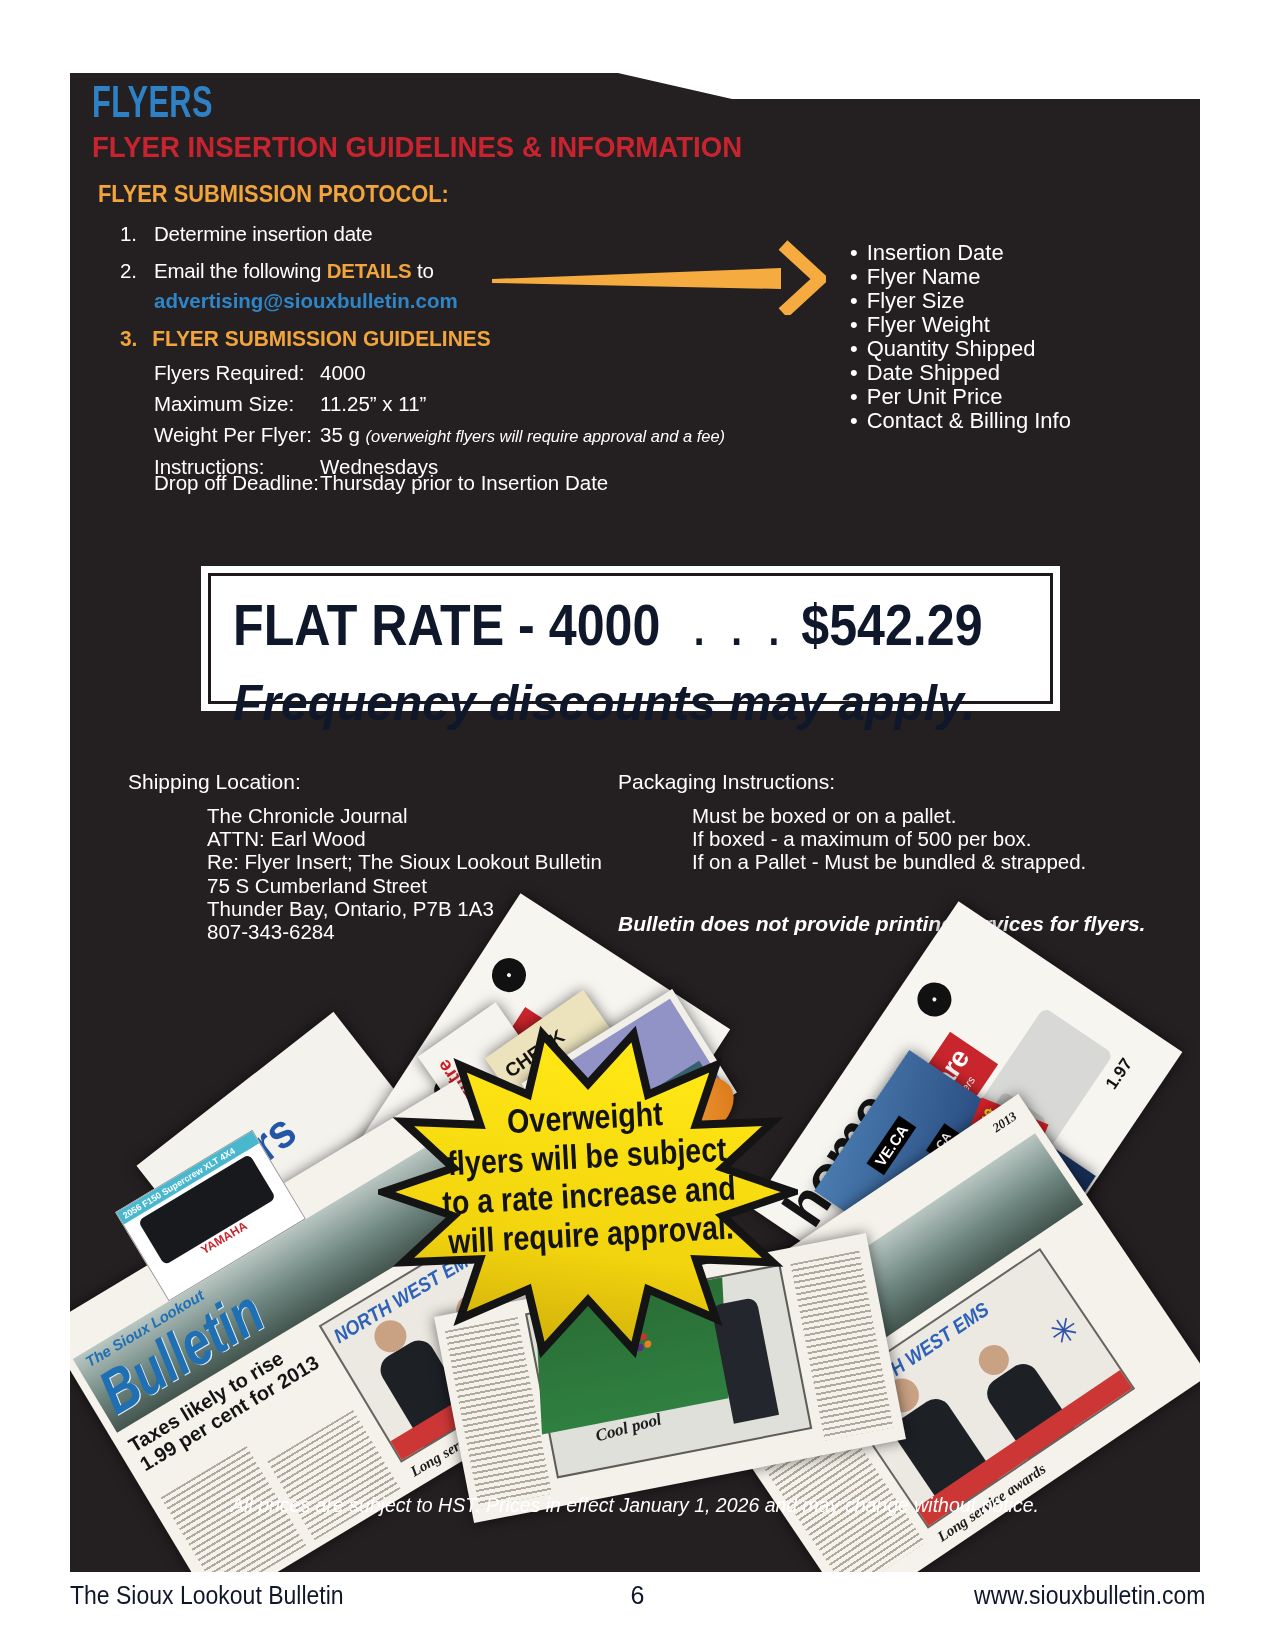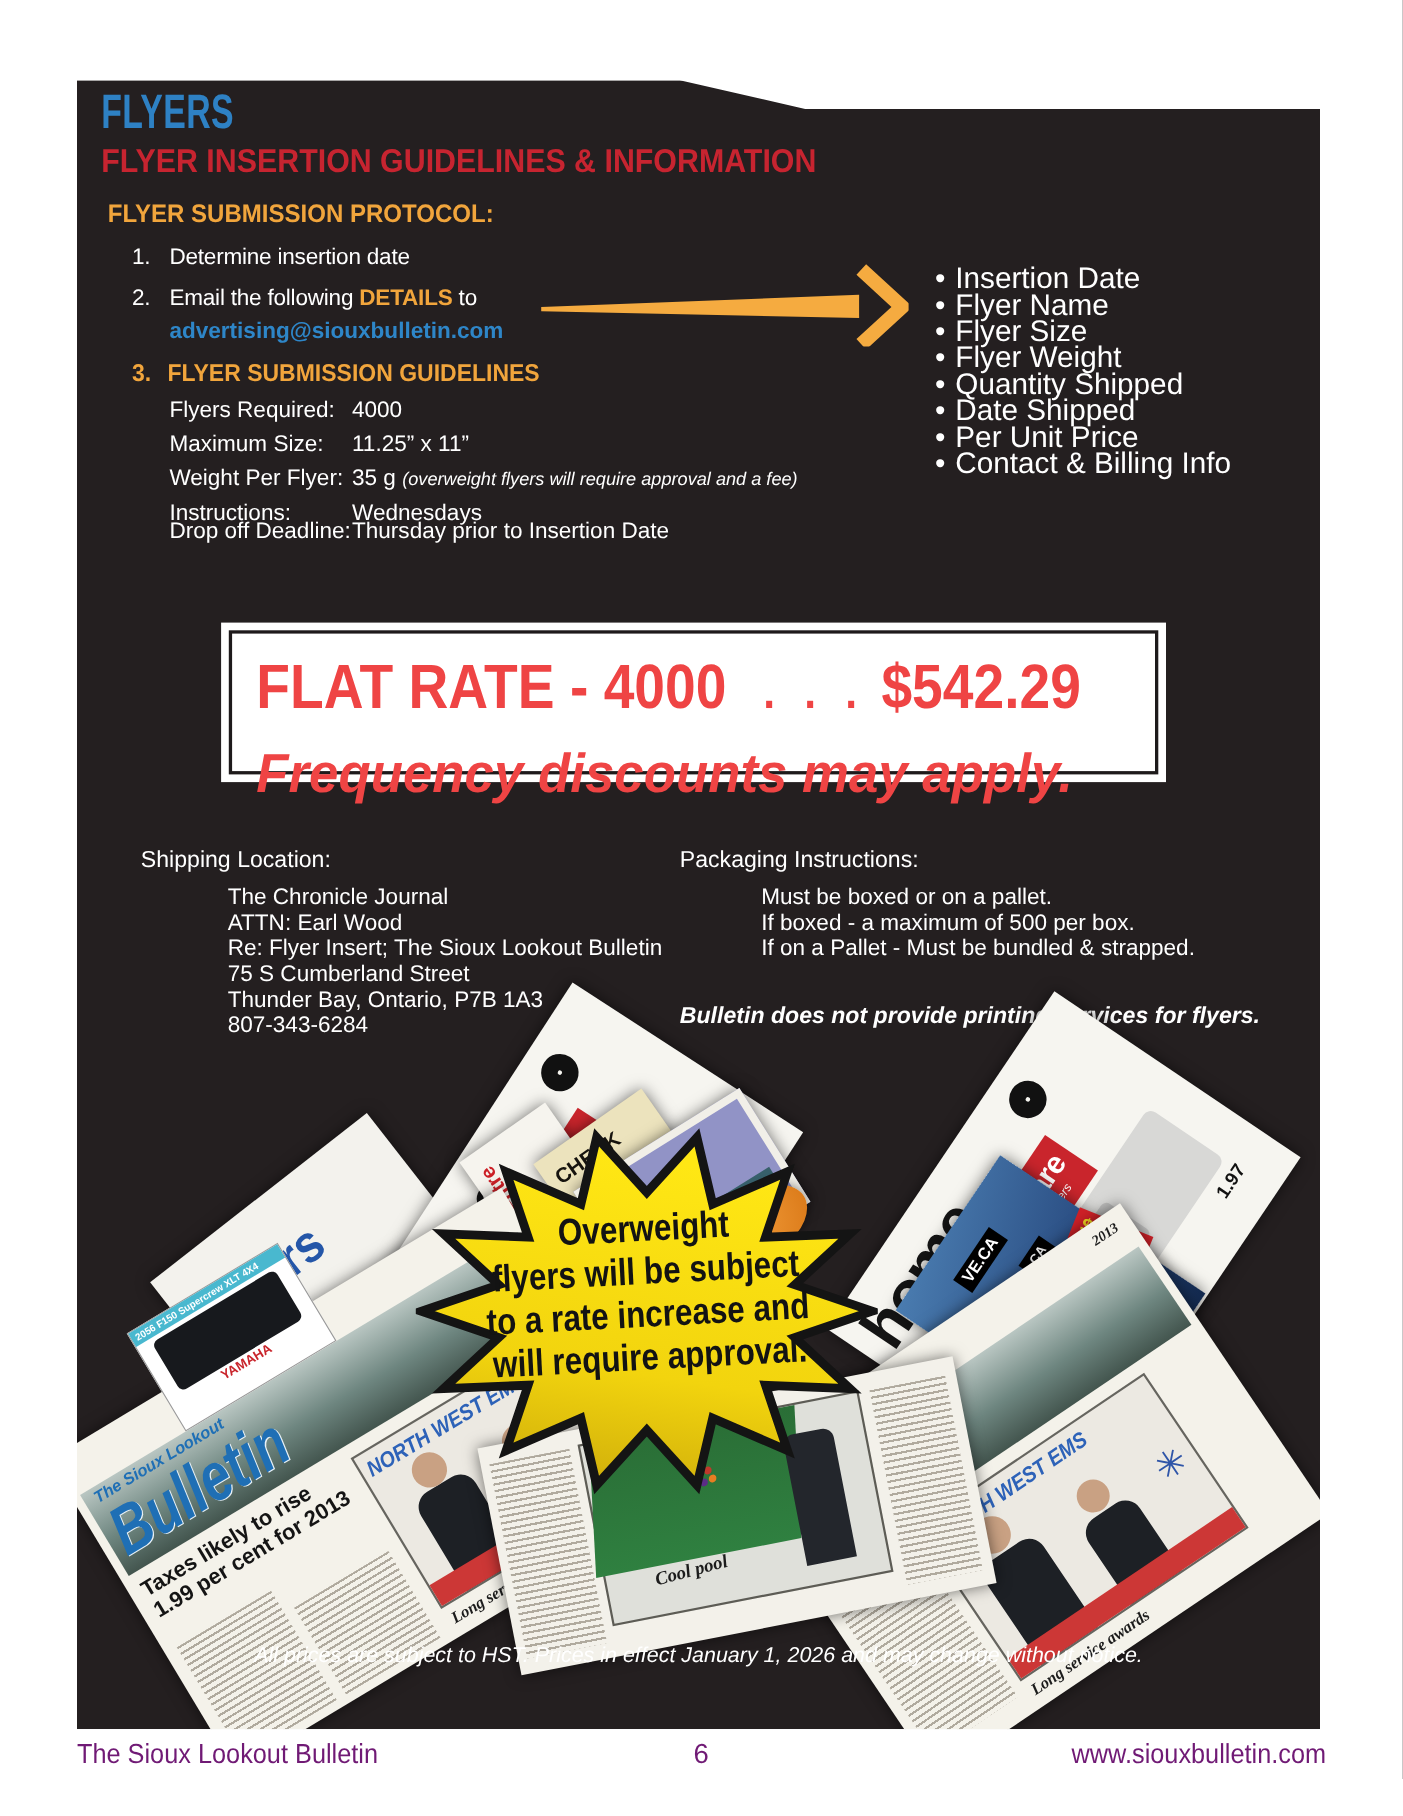--- a/index.html
+++ b/index.html
@@ -29,25 +29,25 @@
     transform:scaleX(.95); transform-origin:left top; }
   .s3 .num { display:inline-block; width:34px; }
 
   .gtable { left:84px; top:288px; font-size:20.5px; }
   .grow { position:absolute; left:0; white-space:nowrap; }
   .grow .lab { display:inline-block; width:166px; }
   .gnote { font-size:16.5px; font-style:italic; }
 
   .arrow-svg { left:418px; top:166px; width:338px; height:76px; }
 
-  .dlist { left:780px; top:168px; font-size:27px; line-height:24px; }
+  .dlist { left:780px; top:168px; font-size:22px; line-height:24px; }
   .dl-item::before { content:"•"; margin-right:9px; }
 
   .rate-box { left:138px; top:500px; width:845px; height:131px; background:#fff;
-    border:3px solid #1e1a1b; box-shadow:0 0 0 7px #fff; color:#ef4444; }
+    border:3px solid #1e1a1b; box-shadow:0 0 0 7px #fff; color:#0f172a; }
   .rate-l1 { position:absolute; left:22px; top:16px; display:flex; align-items:baseline;
     transform:scaleX(.88); transform-origin:left top; white-space:nowrap; }
   .rate-flat { font-size:57px; font-weight:bold; }
   .rate-dots { font-size:44px; font-weight:bold; margin-left:38px; letter-spacing:9px; }
   .rate-price { font-size:57px; font-weight:bold; margin-left:16px; }
   .rate-l2 { position:absolute; left:22px; top:98px; font-size:50px; font-weight:bold;
     font-style:italic; white-space:nowrap; transform:scaleX(.96); transform-origin:left top; }
 
   .blk-h { font-size:21px; }
   .blk-lines { font-size:20.5px; line-height:23.2px;margin-left:42px; }
@@ -165,21 +165,21 @@
   .burst-wrap { position:absolute; left:308px; top:77px; width:420px; height:340px; }
   .burst-text { position:absolute; left:0; top:78px; width:420px; text-align:center;
     transform:rotate(-3deg); color:#131313; font-weight:bold; font-size:34px;
     line-height:39px; }
   .burst-line { transform:scaleX(.84); transform-origin:center; white-space:nowrap; }
 
   .notice { left:0; top:1421px; width:1130px; text-align:center; font-size:19.5px;
     font-style:italic; color:#fff; }
 
   .footer { position:absolute; left:70px; top:1581px; width:1135px; height:36px;
-    color:#701a75; font-size:25px; }
+    color:#0f172a; font-size:25px; }
   .footer .fl { position:absolute; left:0; top:0; transform:scaleX(.92); transform-origin:left top; }
   .footer .fc { position:absolute; left:0; width:100%; text-align:center; top:0; }
   .footer .fr { position:absolute; right:0; top:0; transform:scaleX(.92); transform-origin:right top; }
 </style>
 </head>
 <body>
 
 <div class="panel">
 
   <div class="abs t-flyers">FLYERS</div>

